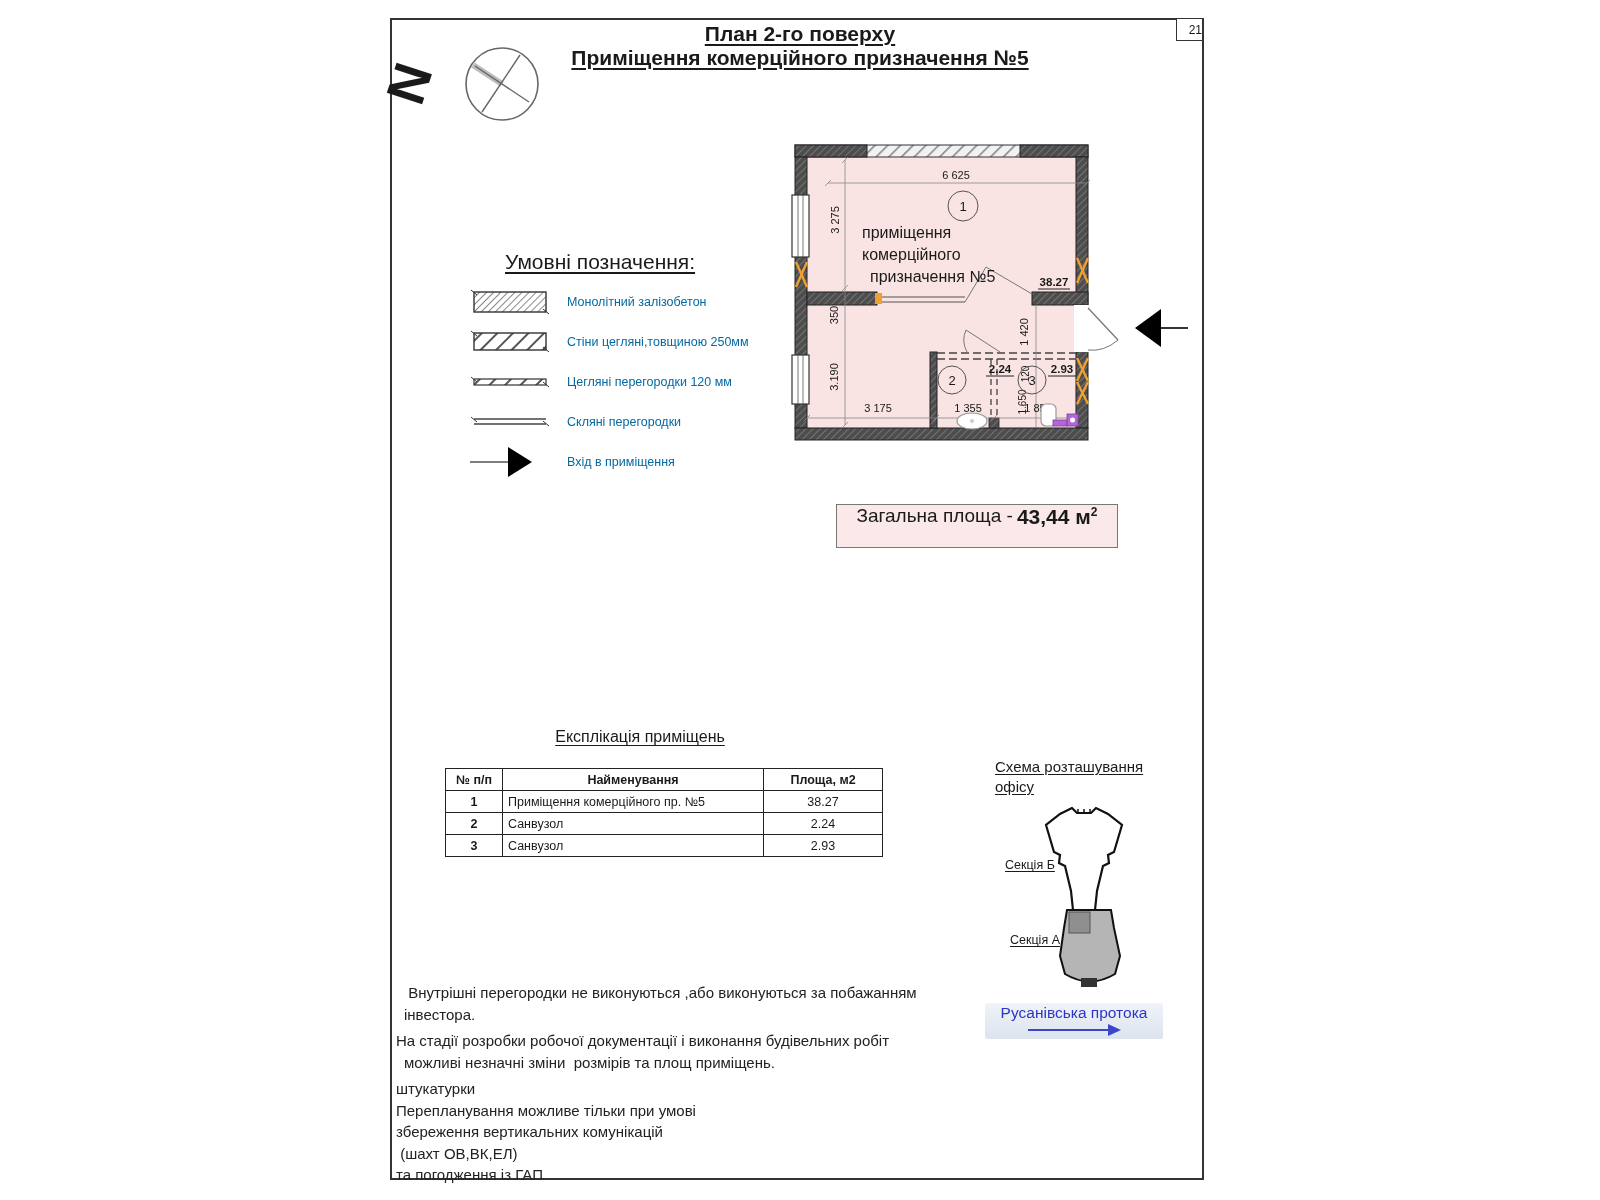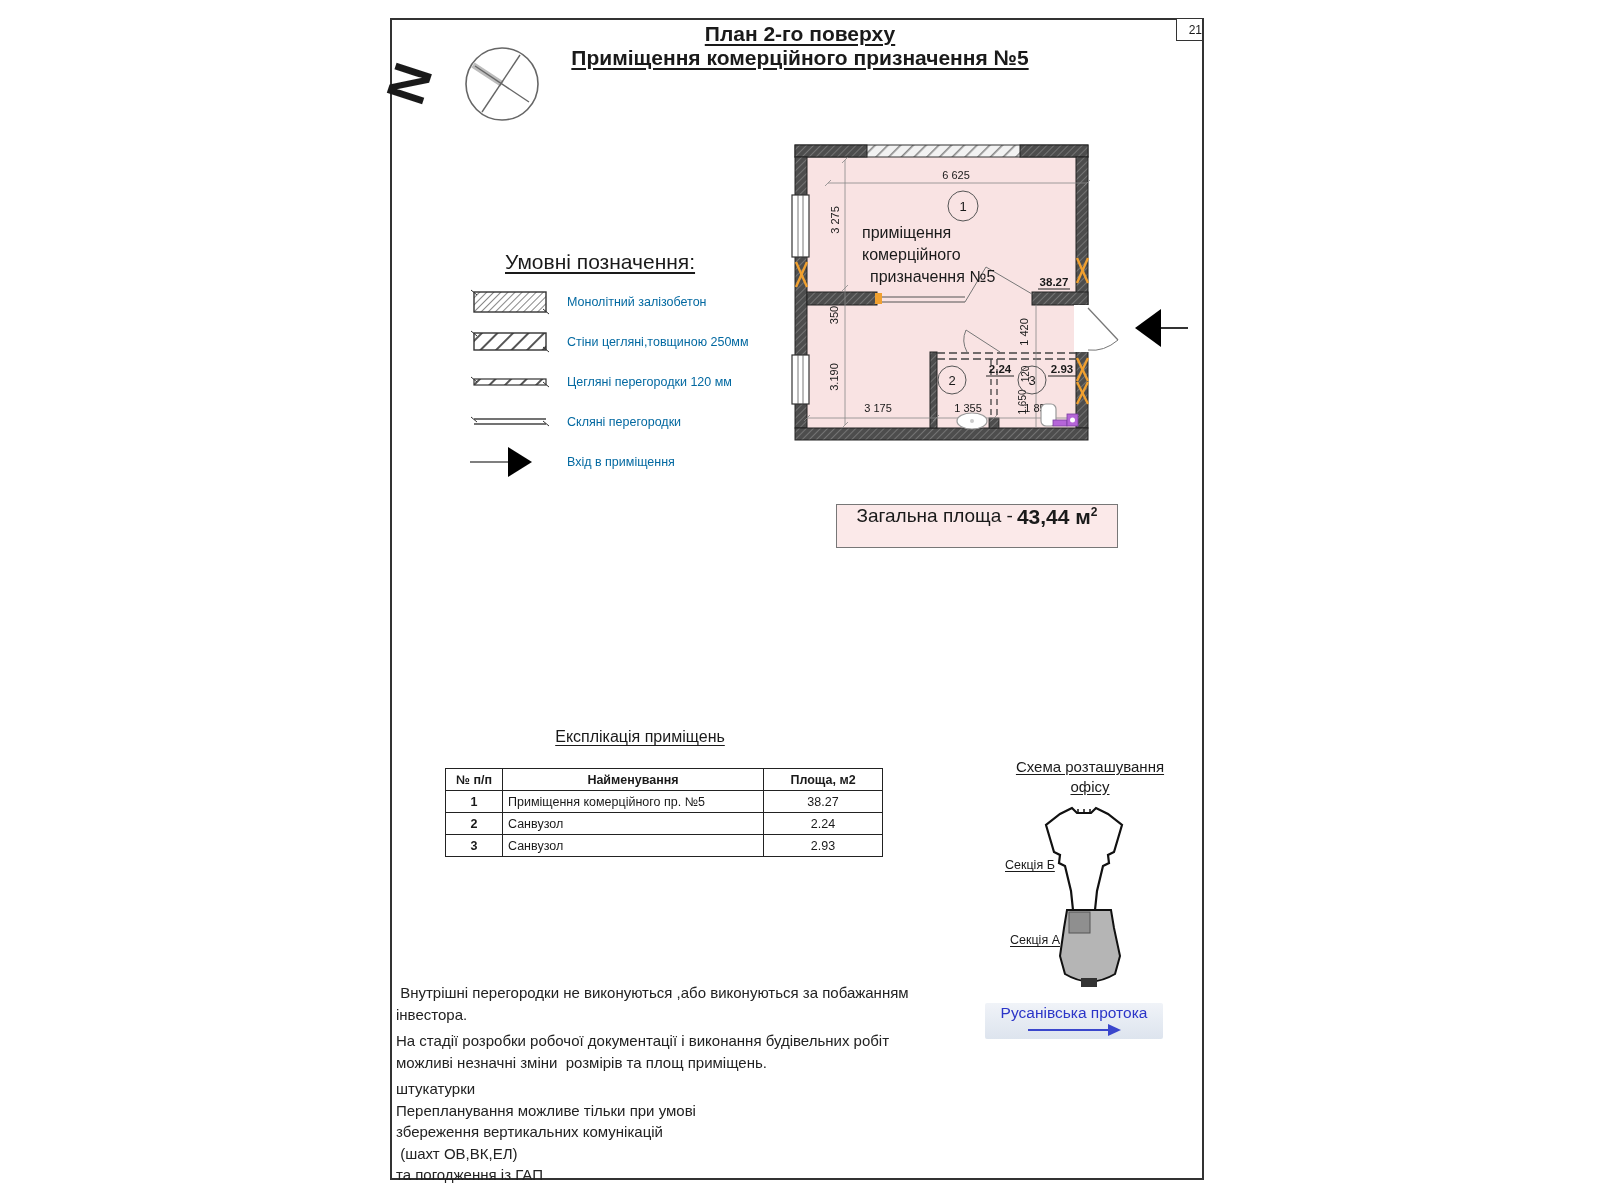--- a/index.html
+++ b/index.html
@@ -31,32 +31,32 @@
   
   .exp-head{left:535px;top:728px;width:210px;text-align:center;font-size:16px;
             text-decoration:underline;text-underline-offset:3px;}
   .exp-table{left:445px;top:768px;border-collapse:collapse;background:#fff;}
   .exp-table th,.exp-table td{border:1.2px solid #222;font-size:12.5px;padding:2px 5px;height:17px;}
   .exp-table th{font-weight:700;text-align:center;margin-top:8px;}
   .c-num{width:46px;text-align:center;font-weight:700;}
   .c-name{width:250px;text-align:left;}
   .c-area{width:108px;text-align:center;}
   
-  .sch-head{left:995px;top:757px;width:190px;text-align:center;font-size:15px;line-height:20px;}
+  .sch-head{left:995px;top:757px;width:190px;text-align:left;font-size:15px;line-height:20px;}
   .sch-head span{text-decoration:underline;text-underline-offset:2px;}
   .sec-label{font-size:12.5px;text-decoration:underline;text-underline-offset:2px;}
   
   .river{left:985px;top:1003px;width:178px;height:36px;
          background:linear-gradient(#f0f3f8,#dde4ee);border-radius:2px;
          display:flex;flex-direction:column;align-items:center;justify-content:center;}
   .river .lab{color:#2b35c8;font-size:15.5px;}
   
   .notes{left:396px;top:982px;width:575px;font-size:15px;line-height:21.5px;color:#222;}
   .notes div{white-space:pre-wrap;}
-  .notes .gap{margin-bottom:5px;}
+  .notes .gap{margin-bottom:5px;margin-left:8px;}
   svg text{font-family:"Liberation Sans",sans-serif;fill:#1a1a1a;}
 </style>
 </head>
 <body>
 
 <div class="abs frame"></div>
 <div class="abs pagenum">
   <span>21</span>
 </div>
 

